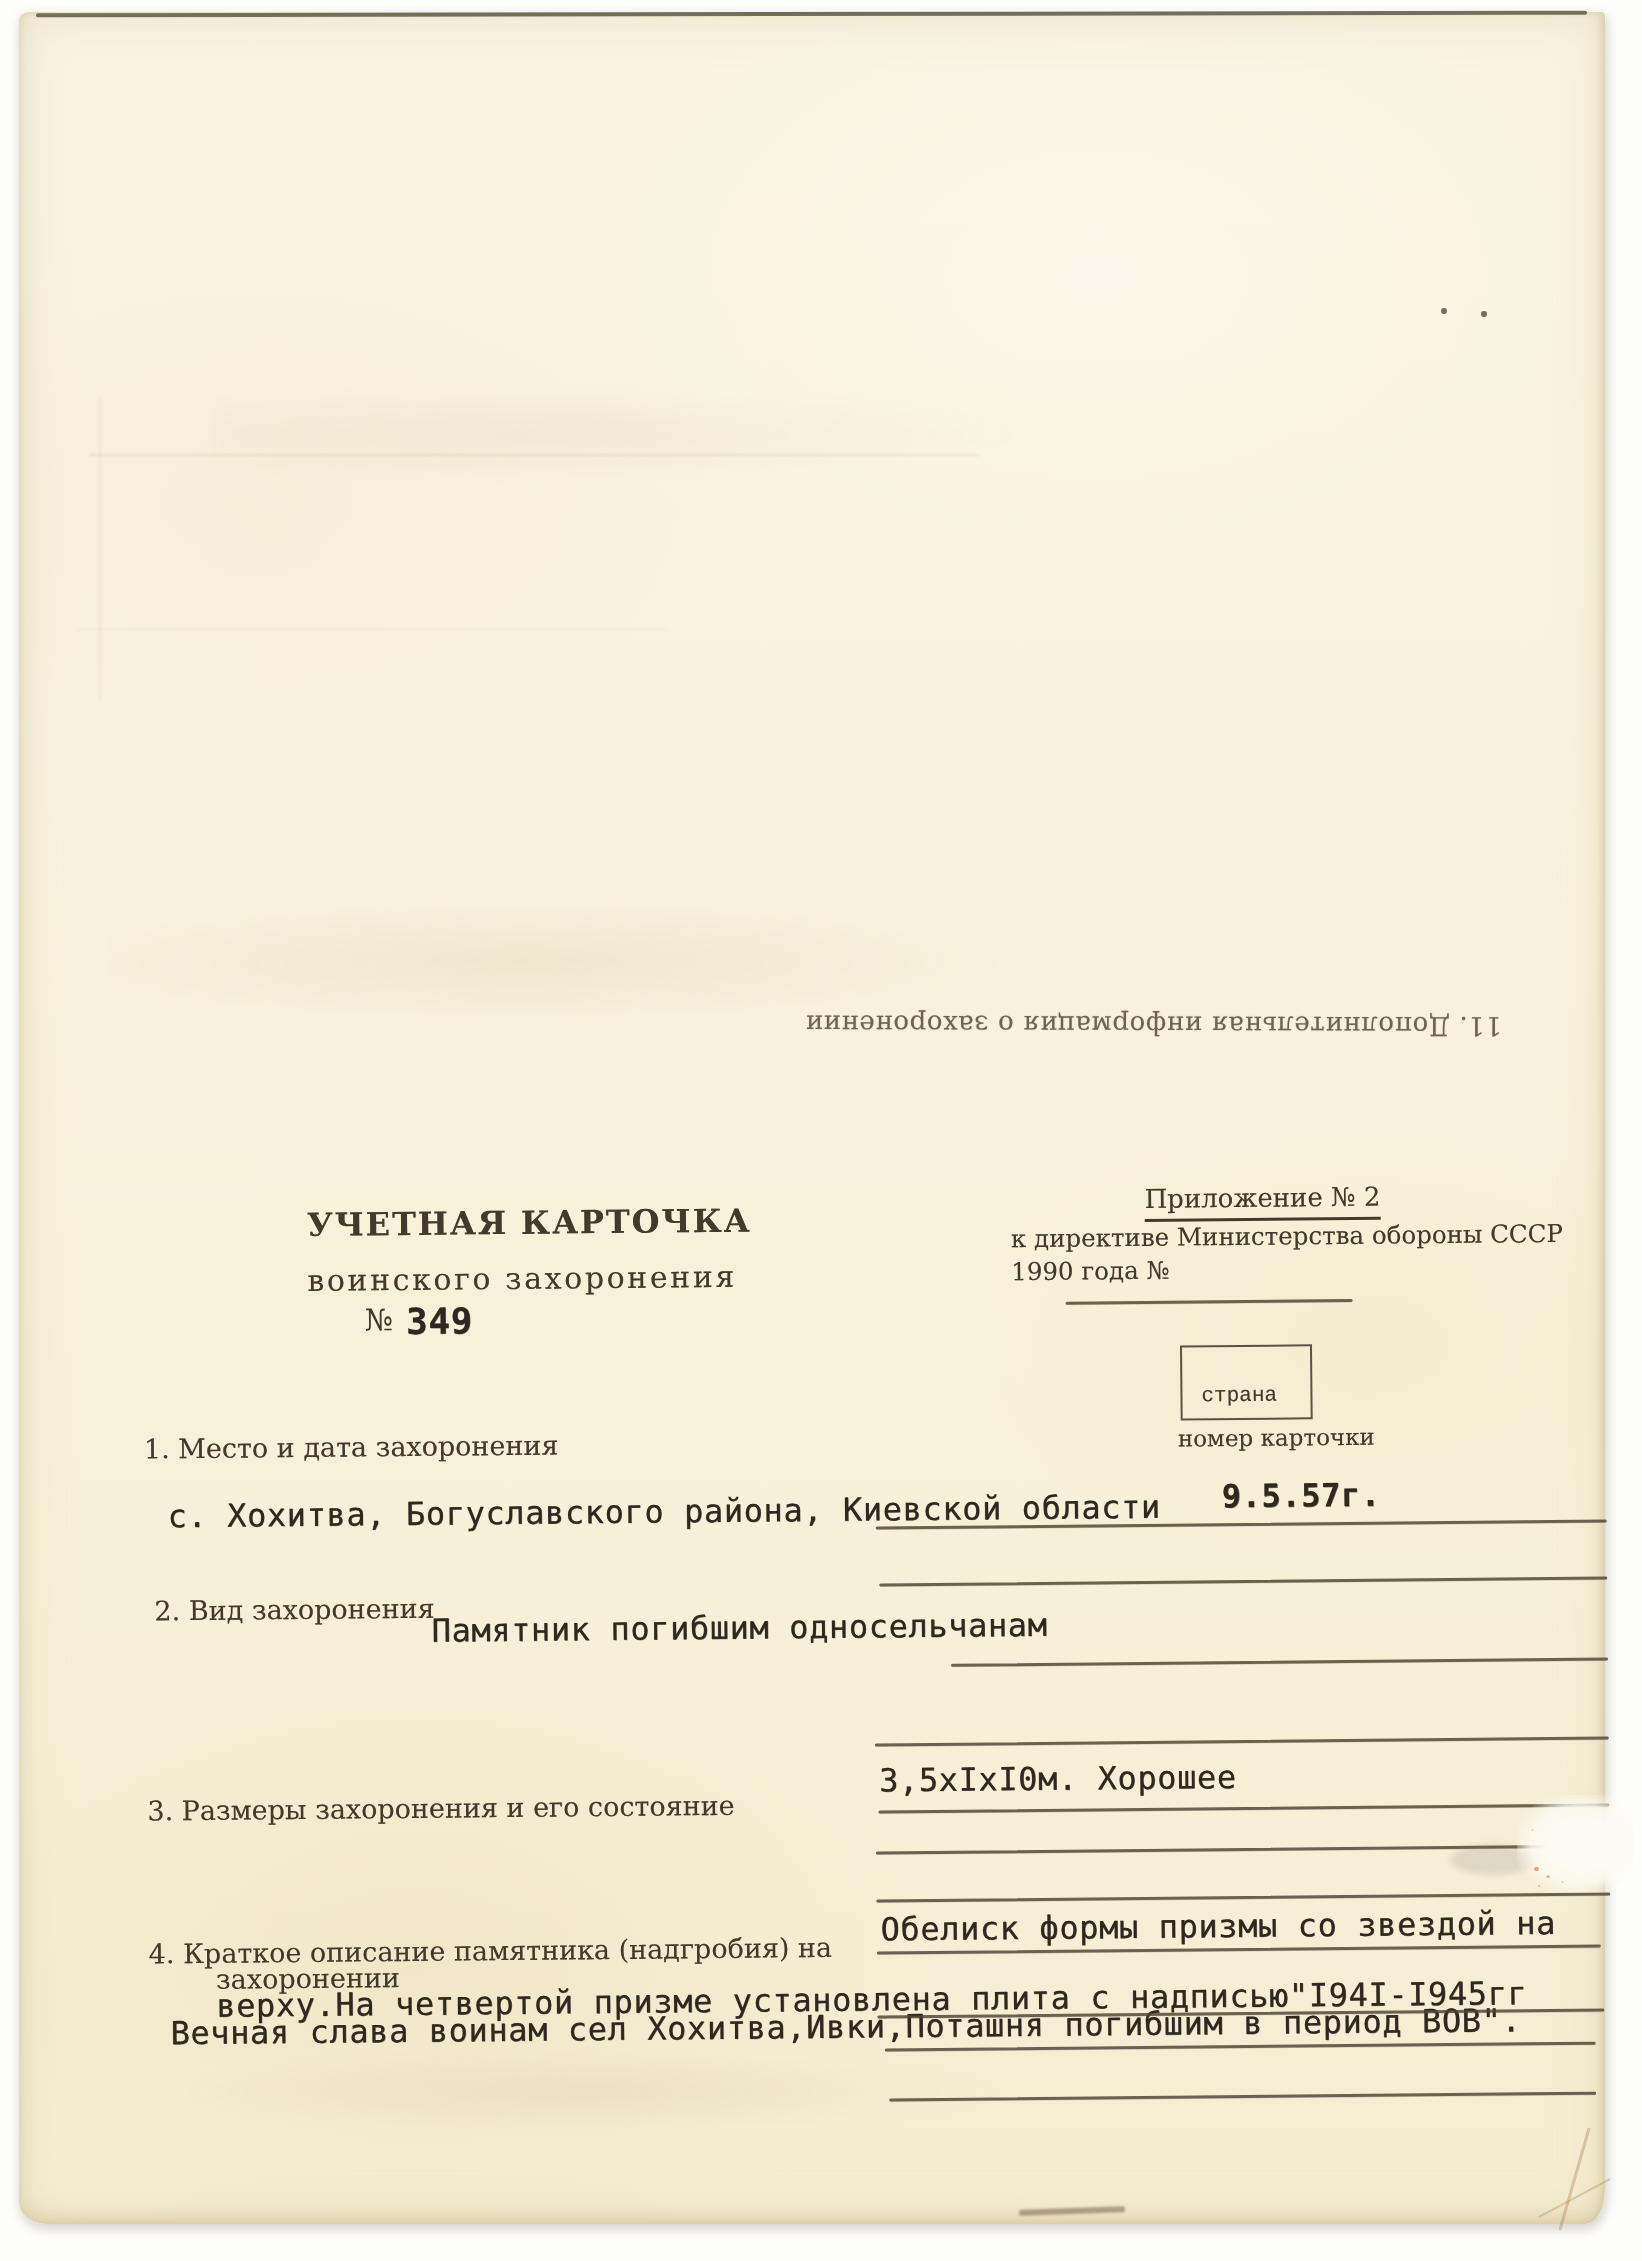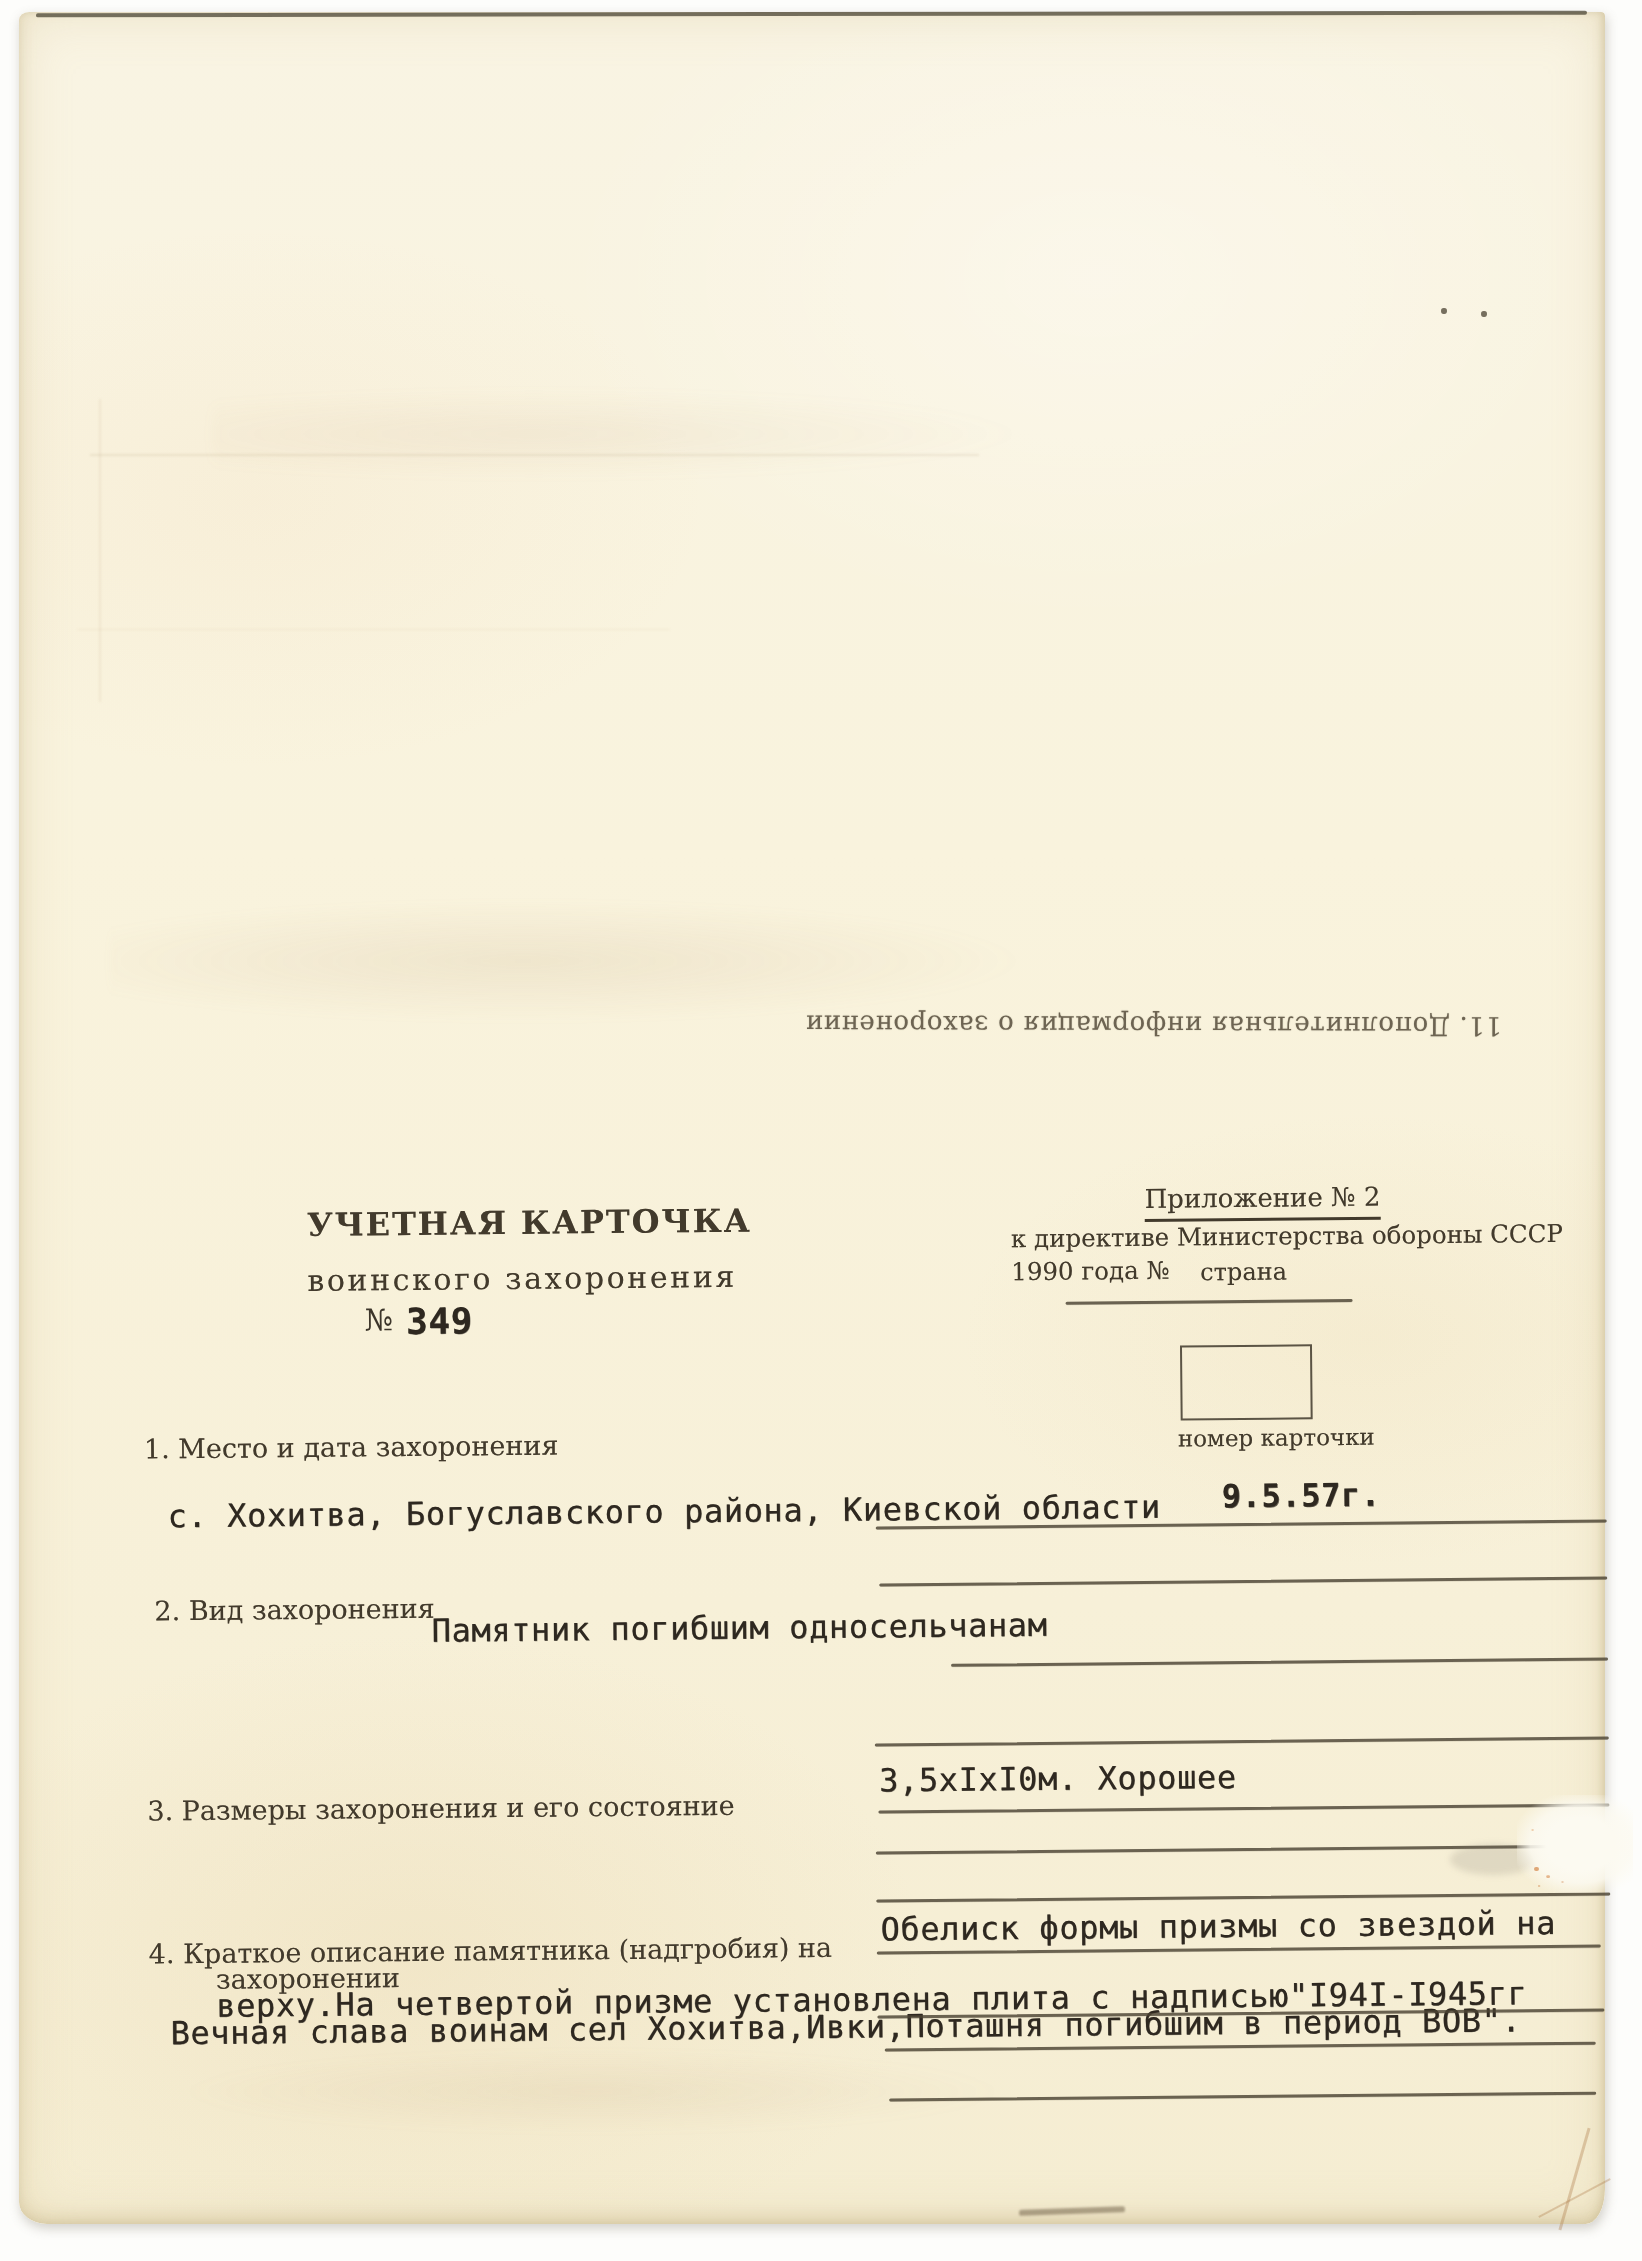--- a/index.html
+++ b/index.html
@@ -37,21 +37,21 @@
              font-family:"DejaVu Serif",serif;text-shadow:0 0 1.3px rgba(90,80,60,0.4);white-space:nowrap;}
   .title{left:291px;top:1189px;font-size:32px;font-weight:bold;letter-spacing:1.9px;}
   .subtitle{left:291px;top:1246px;font-size:30px;letter-spacing:2.6px;}
   .card-no{left:348px;top:1285px;}
   .no-sign{font-family:"DejaVu Serif",serif;font-size:30px;color:#3c352a;}
   .no-val{font-size:36px;font-weight:bold;margin-left:13px;vertical-align:-3.9px;}
   .annex1{left:1129px;top:1175px;font-size:26px;border-bottom:3.2px solid #423a2c;padding-bottom:5.2px;}
   .annex2{left:995px;top:1214px;font-size:24.5px;}
   .annex3{left:995px;top:1247px;font-size:24.5px;}
   .annex-rule{left:1049px;top:1292px;width:287px;}
-  .country-label{left:1184px;top:1250px;font-size:24px;}
+  .country-label{left:1184px;top:1376px;font-size:21px;font-family:Liberation Mono, monospace;}
   .country-box{position:absolute;left:1163px;top:1337px;width:128px;height:71px;border:2.6px solid #3f382c;opacity:.85;}
   .cardnum-label{left:1160px;top:1417px;font-size:23px;}
   .f-label{font-size:27px;}
   .f1-label{left:126px;top:1415px;}
   .f1-value{left:149px;top:1479px;font-size:32px;}
   .gap{display:inline-block;width:61px;}
   .f1-date{font-weight:bold;position:relative;top:-10.3px;text-shadow:0.6px 0.6px 0.6px rgba(46,40,32,0.7);}
   .f2-label{left:135px;top:1577px;}
   .f2-value{left:412px;top:1596px;font-size:32px;}
   .f3-label{left:126px;top:1777px;}

